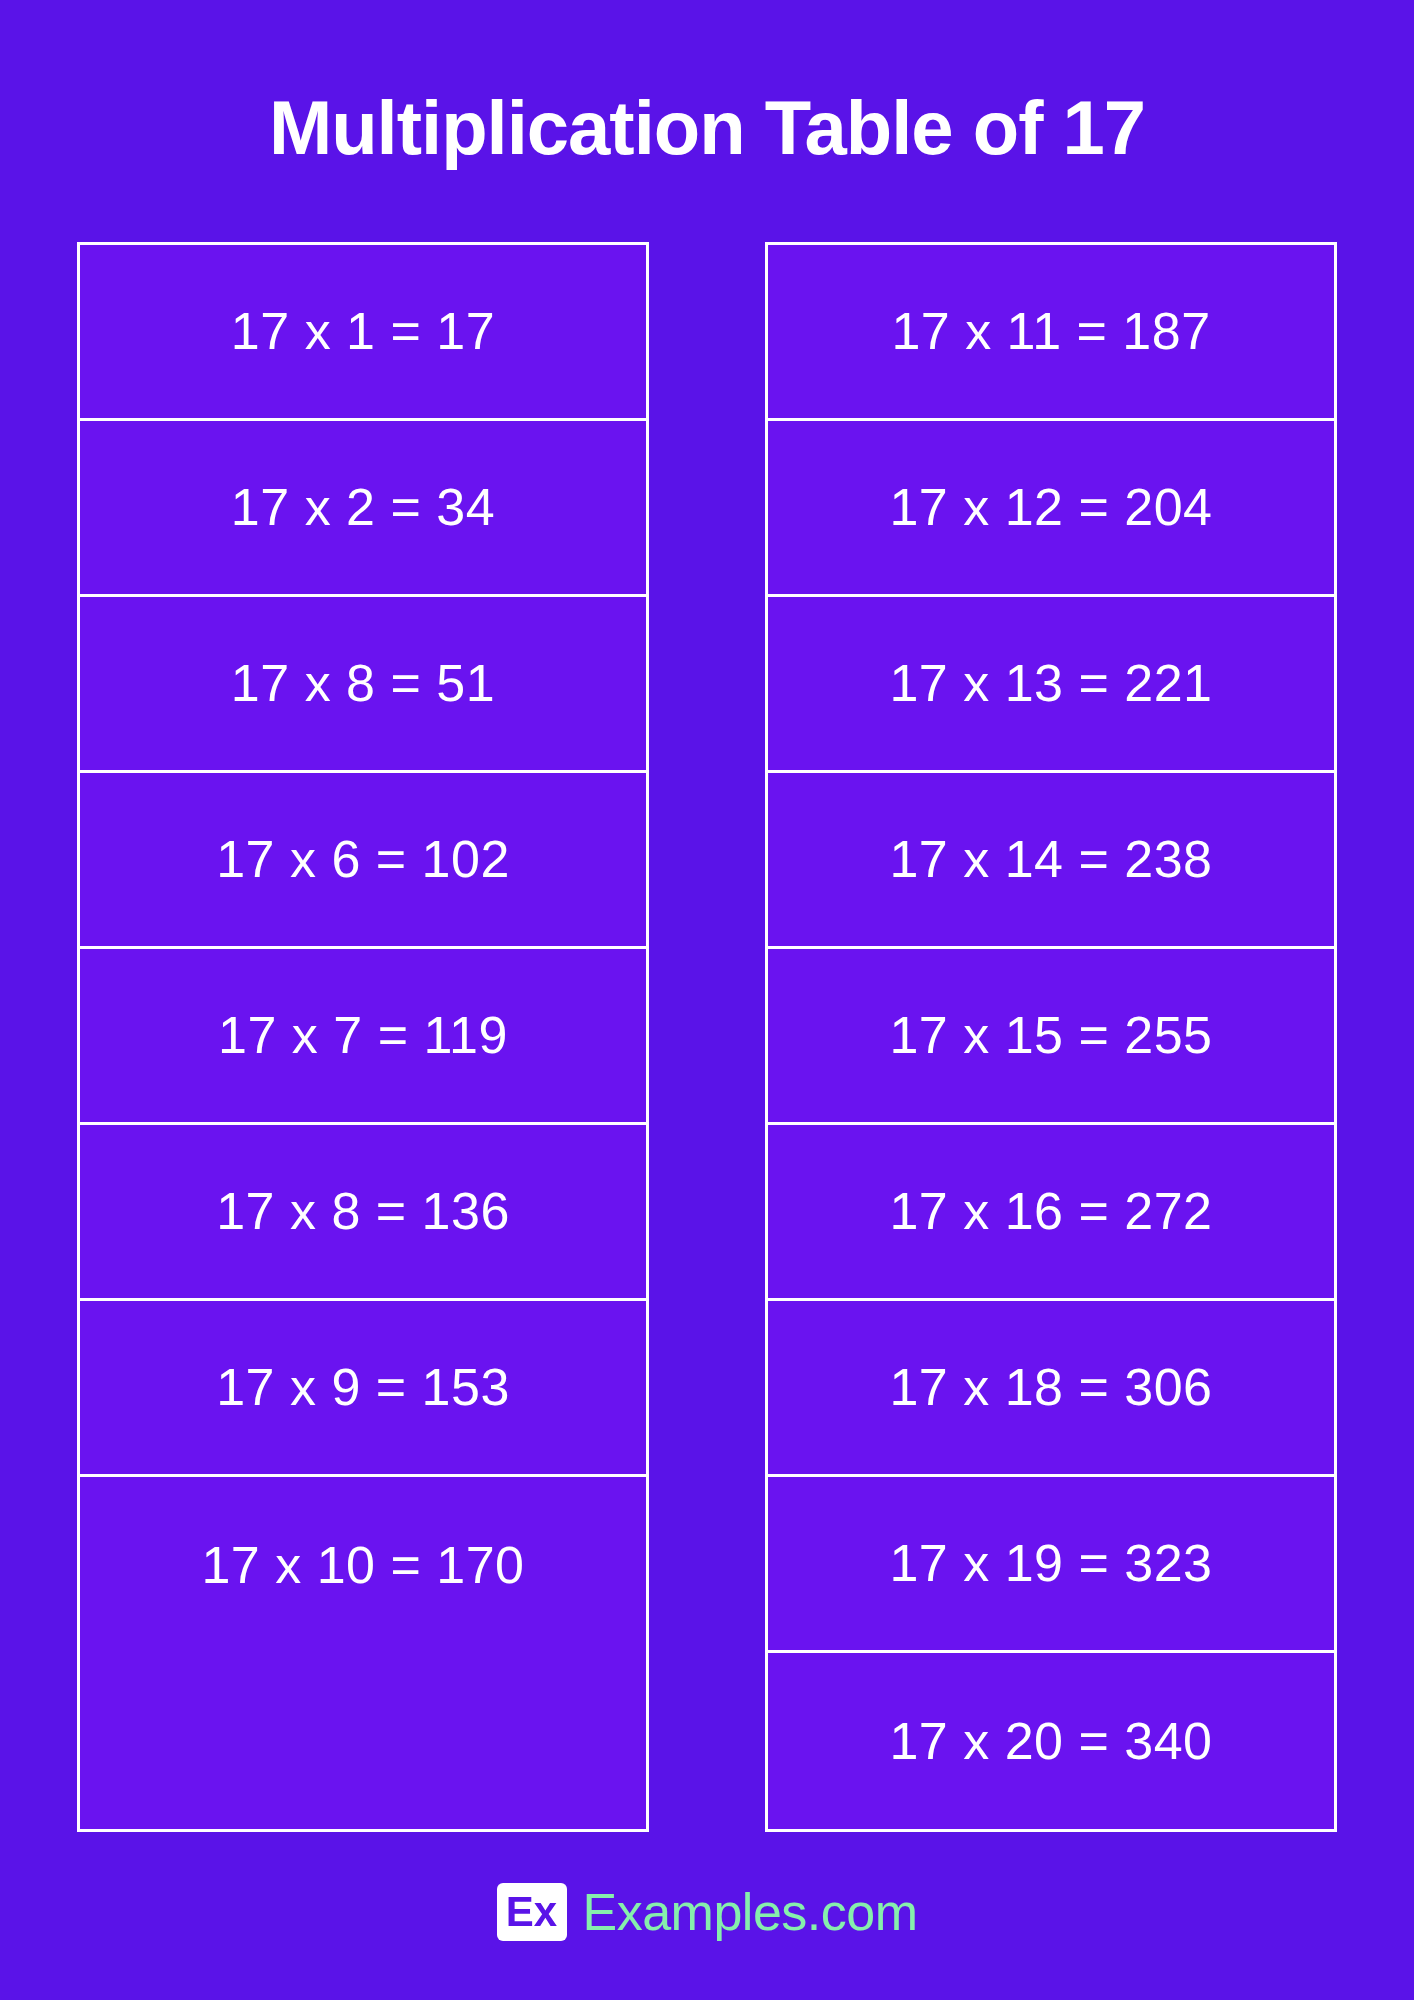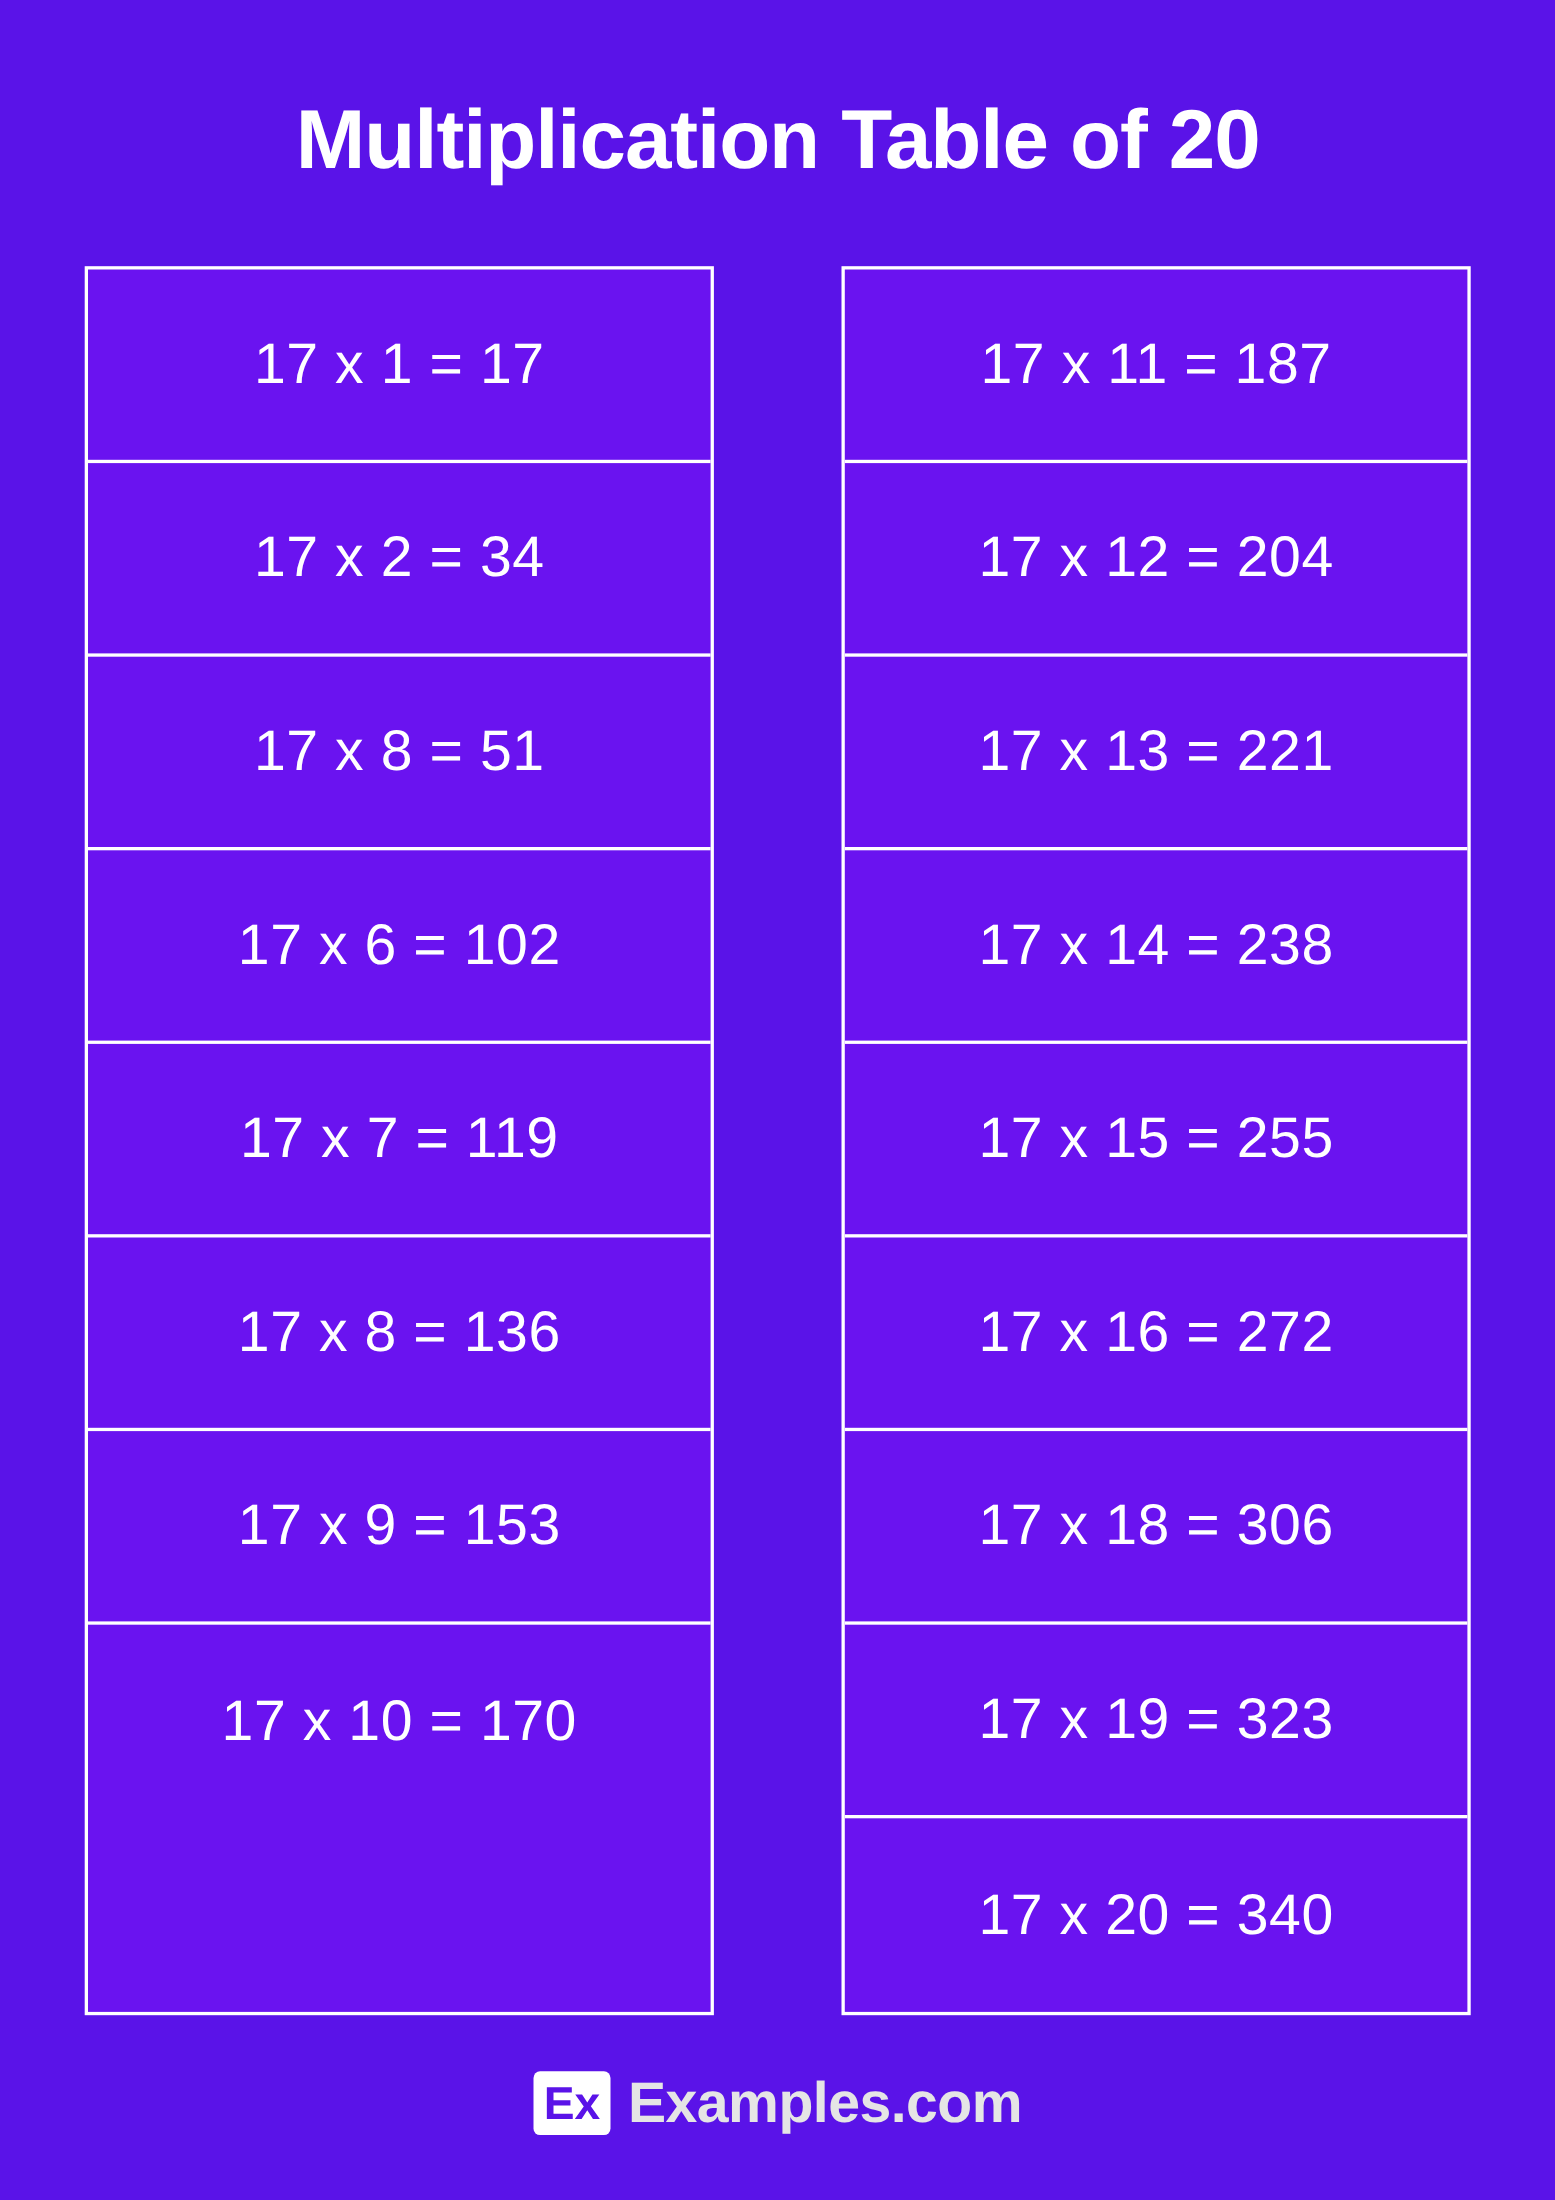--- a/index.html
+++ b/index.html
@@ -77,32 +77,32 @@
     align-items: center;
     justify-content: center;
   }
   .logo-mark span {
     color: #5a13e8;
     font-size: 42px;
     font-weight: bold;
     line-height: 1;
   }
   .logo-text {
-    color: #e5e5e5;
+    color: #86efac;
     font-size: 52px;
-    font-weight: bold;
+    font-weight: normal;
     letter-spacing: -0.5px;
   }
 </style>
 </head>
 <body>
 
 <div class="page">
 
-  <div class="title">Multiplication Table of 20</div>
+  <div class="title">Multiplication Table of 17</div>
 
   <div class="columns">
 
     <div class="table-col">
       <div class="row">
           <span class="row-text">17 x 1 = 17</span>
         </div>
       <div class="row">
           <span class="row-text">17 x 2 = 34</span>
         </div>

